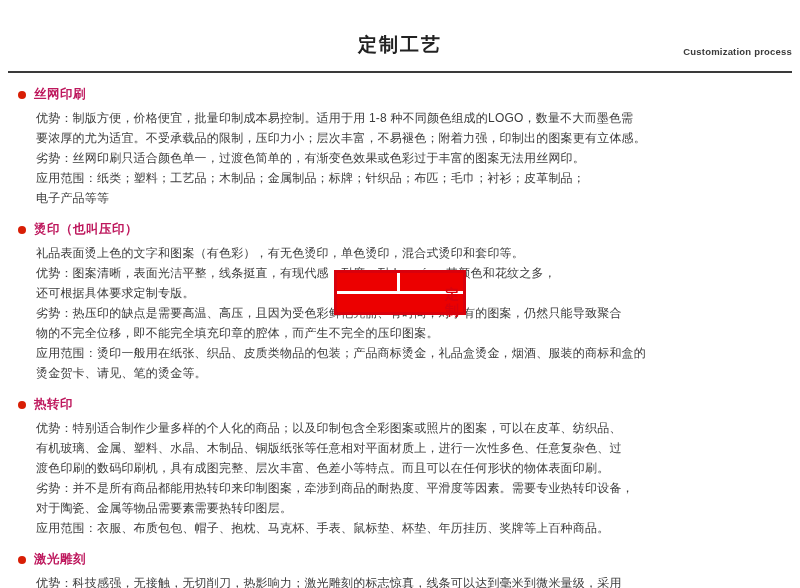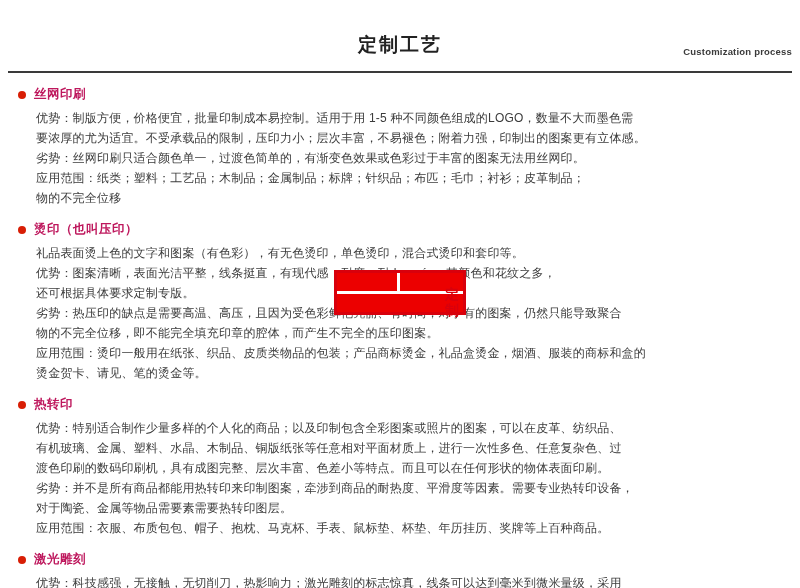--- a/index.html
+++ b/index.html
@@ -138,25 +138,25 @@
     <div class="header-rule"></div>
   </div>
 
   <div class="content">
 
     <div class="section">
       <div class="sec-head">
         <span class="bullet"></span>
         <span class="sec-title">丝网印刷</span>
       </div>
-      <p class="para">优势：制版方便，价格便宜，批量印制成本易控制。适用于用 1-5 种不同颜色组成的LOGO，数量不大而墨色需</p>
+      <p class="para">优势：制版方便，价格便宜，批量印制成本易控制。适用于用 1-8 种不同颜色组成的LOGO，数量不大而墨色需</p>
       <p class="para">要浓厚的尤为适宜。不受承载品的限制，压印力小；层次丰富，不易褪色；附着力强，印制出的图案更有立体感。</p>
       <p class="para">劣势：丝网印刷只适合颜色单一，过渡色简单的，有渐变色效果或色彩过于丰富的图案无法用丝网印。</p>
       <p class="para">应用范围：纸类；塑料；工艺品；木制品；金属制品；标牌；针织品；布匹；毛巾；衬衫；皮革制品；</p>
-      <p class="para">物的不完全位移</p>
+      <p class="para">电子产品等等</p>
     </div>
 
     <div class="section">
       <div class="sec-head">
         <span class="bullet"></span>
         <span class="sec-title">烫印（也叫压印）</span>
       </div>
       <p class="para">礼品表面烫上色的文字和图案（有色彩），有无色烫印，单色烫印，混合式烫印和套印等。</p>
       <p class="para">优势：图案清晰，表面光洁平整，线条挺直，有现代感；耐磨，耐després；其颜色和花纹之多，</p>
       <p class="para">还可根据具体要求定制专版。</p>

